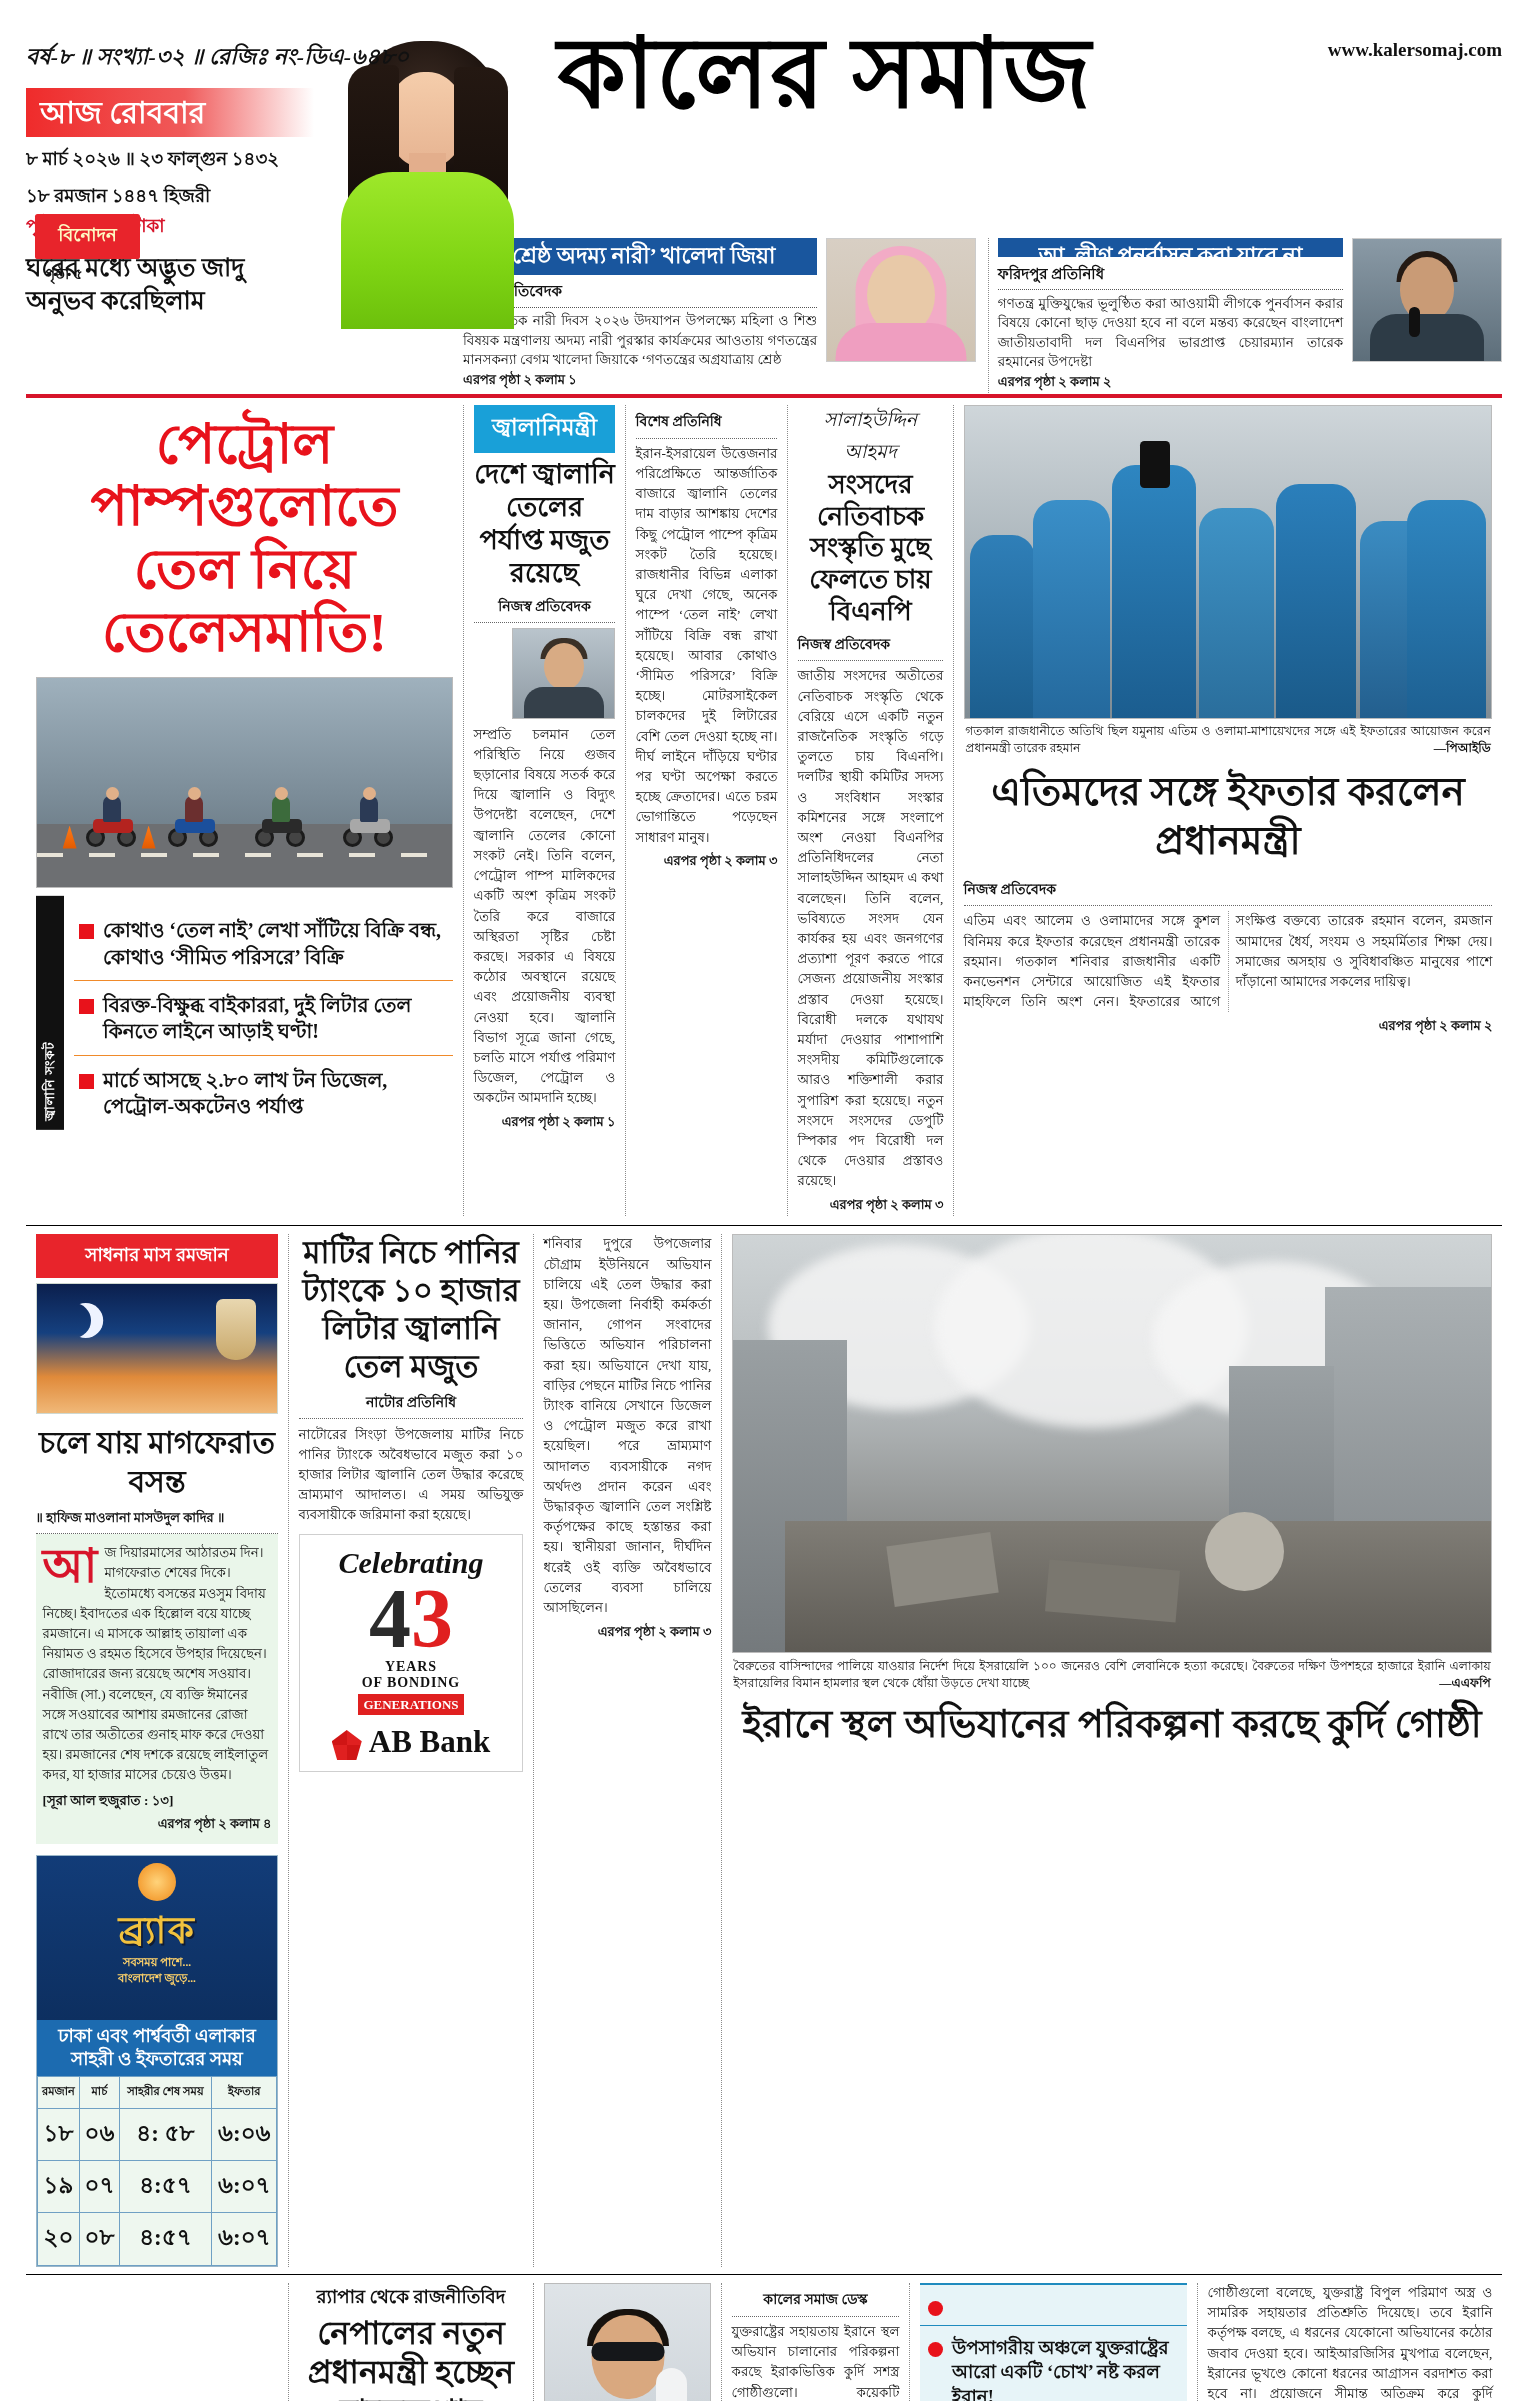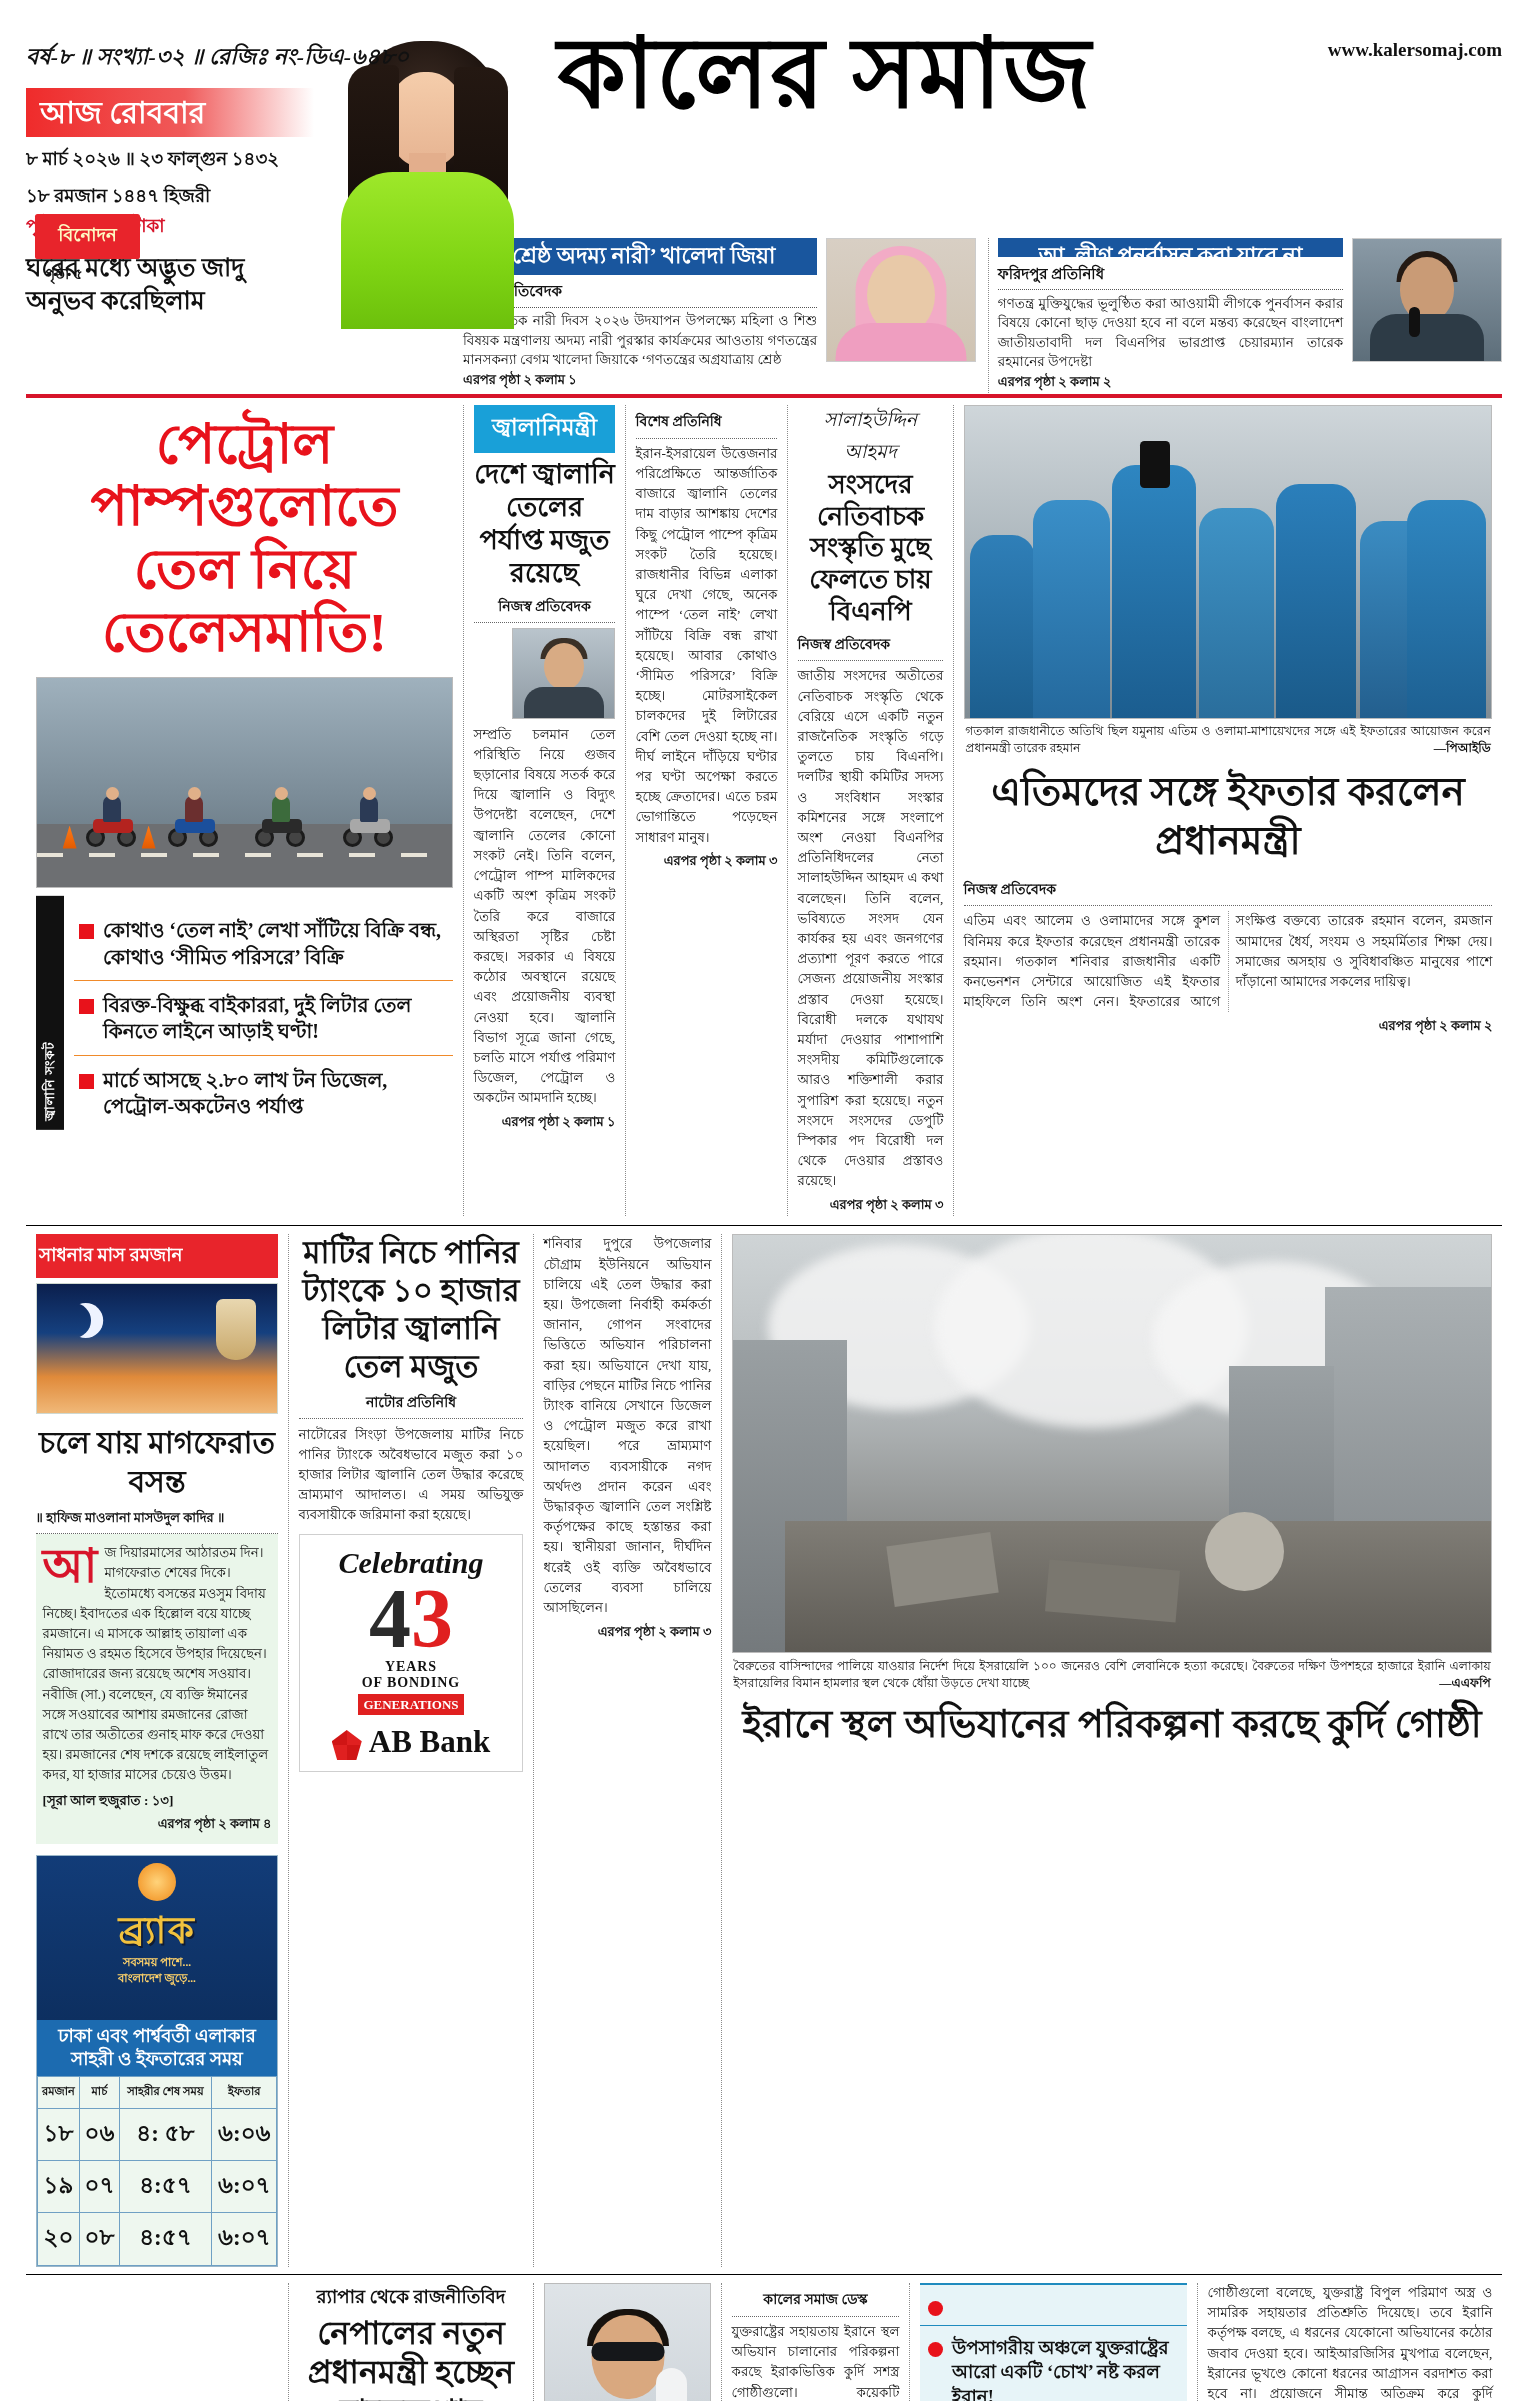--- a/index.html
+++ b/index.html
@@ -151,21 +151,21 @@
   .crowd-photo .person { position:absolute; bottom:0; border-radius: 23px 23px 0 0; }
   .caption { font-size: 12.2px; line-height:1.4; text-align: justify; padding: 4.4px 1.7px 0; }
   .caption .credit { float:right; font-weight:bold; }
 
   .big-head { font-size: 39px; font-weight: bold; text-align:center; line-height:1.25; margin: 10.5px 0 7px; }
 
   
   .sec2 { display:flex; margin-top: 8.7px; }
 
   .ramadan-banner { background:#e8242b; color:#fff; font-size:18.3px; font-weight:bold;
-     padding:6.1px 3.5px; }
+     text-align:center; padding:6.1px 3.5px; }
   .ramadan-img { width:100%; height:131px; margin-top:5.2px; position:relative; overflow:hidden;
      background: linear-gradient(180deg,#0b1f4d 0%, #15407f 38%, #e08a3a 72%, #f0b878 100%); border:0.9px solid #cfd8d0;}
   .ramadan-img .moon{position:absolute;left:19px;top:19px;width:35px;height:35px;border-radius:50%;
      box-shadow: 12.2px 0 0 0 #eef3ff; background:transparent;}
   .ramadan-img .lamp{position:absolute;right:21px;top:15.7px;width:40px;height:61px;
      background:linear-gradient(180deg,#e8d7b0,#c9a86a);border-radius:7px 7px 19px 19px;}
   .ramadan-head { font-size: 30px; font-weight:bold; text-align:center; line-height:1.28; margin: 10.5px 0 7px; }
   .ramadan-by { font-size:13px; font-weight:bold; text-align:left; border-bottom:0.9px dotted #666; padding-bottom:4.4px;}
   .green-box { background:#eaf6ea; padding: 8.7px 7px; }
   .dropcap { float:left; font-size:47px; line-height:.84; font-weight:bold; color:#d7142a;

